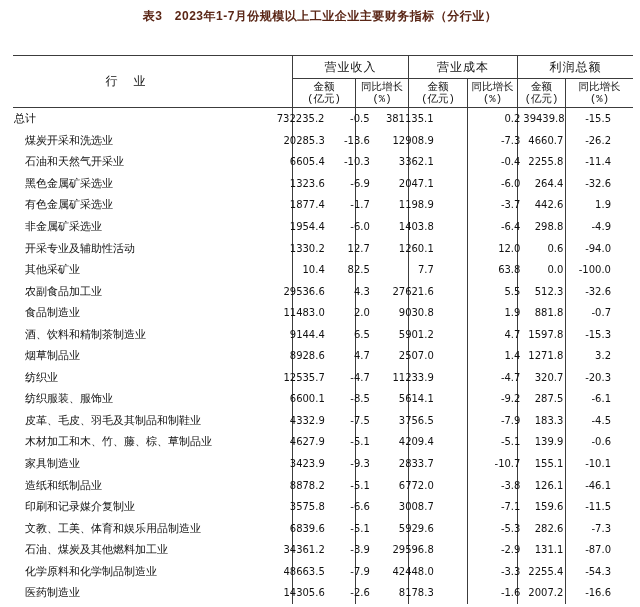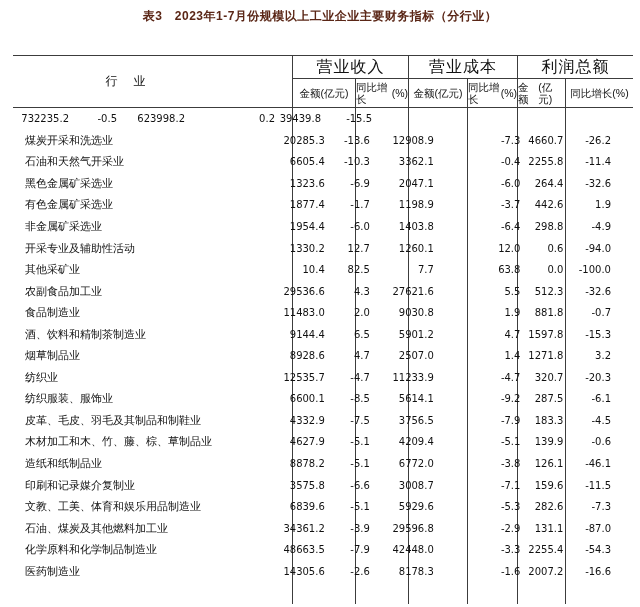--- a/index.html
+++ b/index.html
@@ -28,25 +28,25 @@
   .v-g1{left:292px;top:55px;height:549px;}
   .v-g2{left:408px;top:55px;height:549px;}
   .v-g3{left:517px;top:55px;height:549px;}
   .v-s1{left:355px;top:78px;height:526px;}
   .v-s2{left:467px;top:78px;height:526px;}
   .v-s3{left:565px;top:78px;height:526px;}
 
   
   .hcell{position:absolute;display:flex;align-items:center;justify-content:center;}
   .h-industry{left:7px;top:55px;width:279px;height:52px;font-size:12px;padding-right:40px;box-sizing:border-box;letter-spacing:2px;}
-  .h-grp{top:56px;height:22px;font-size:16px;letter-spacing:1px;}
+  .h-grp{top:56px;height:22px;font-size:12px;letter-spacing:1px;}
   .h-grp1{left:293px;width:115px;}
   .h-grp2{left:409px;width:108px;}
   .h-grp3{left:518px;width:115px;}
-  .h-sub{top:79px;height:28px;flex-direction:row;justify-content:center;font-size:10.5px;line-height:12px;text-align:left;}
+  .h-sub{top:79px;height:28px;flex-direction:column;justify-content:center;font-size:10.5px;line-height:12px;text-align:center;font-family:Liberation Mono, monospace;}
   .h-sub1{left:293px;width:62px;}
   .h-sub2{left:356px;width:52px;}
   .h-sub3{left:409px;width:58px;}
   .h-sub4{left:468px;width:49px;}
   .h-sub5{left:518px;width:47px;}
   .h-sub6{left:566px;width:67px;}
 
   
   .tbody{position:absolute;left:13px;top:108px;width:620px;}
   .row{display:flex;height:21.56px;align-items:center;}
@@ -103,23 +103,24 @@
     <span>金额</span>
     <span>(亿元)</span>
   </div>
   <div class="hcell h-sub h-sub6">
     <span>同比增长</span>
     <span>(%)</span>
   </div>
 
   <div class="tbody">
       <div class="row">
+        <div class="c-name">总计</div>
         <div class="num c1">732235.2</div>
         <div class="num c2">-0.5</div>
-        <div class="num c3">623998.2</div>
+        <div class="num c3">381135.1</div>
         <div class="num c4">0.2</div>
         <div class="num c5">39439.8</div>
         <div class="num c6">-15.5</div>
       </div>
       <div class="row">
         <div class="c-name ind">煤炭开采和洗选业</div>
         <div class="num c1">20285.3</div>
         <div class="num c2">-13.6</div>
         <div class="num c3">12908.9</div>
         <div class="num c4">-7.3</div>
@@ -246,20 +247,29 @@
       <div class="row">
         <div class="c-name ind">木材加工和木、竹、藤、棕、草制品业</div>
         <div class="num c1">4627.9</div>
         <div class="num c2">-5.1</div>
         <div class="num c3">4209.4</div>
         <div class="num c4">-5.1</div>
         <div class="num c5">139.9</div>
         <div class="num c6">-0.6</div>
       </div>
       <div class="row">
+        <div class="c-name ind">家具制造业</div>
+        <div class="num c1">3423.9</div>
+        <div class="num c2">-9.3</div>
+        <div class="num c3">2833.7</div>
+        <div class="num c4">-10.7</div>
+        <div class="num c5">155.1</div>
+        <div class="num c6">-10.1</div>
+      </div>
+      <div class="row">
         <div class="c-name ind">造纸和纸制品业</div>
         <div class="num c1">8878.2</div>
         <div class="num c2">-5.1</div>
         <div class="num c3">6772.0</div>
         <div class="num c4">-3.8</div>
         <div class="num c5">126.1</div>
         <div class="num c6">-46.1</div>
       </div>
       <div class="row">
         <div class="c-name ind">印刷和记录媒介复制业</div>

